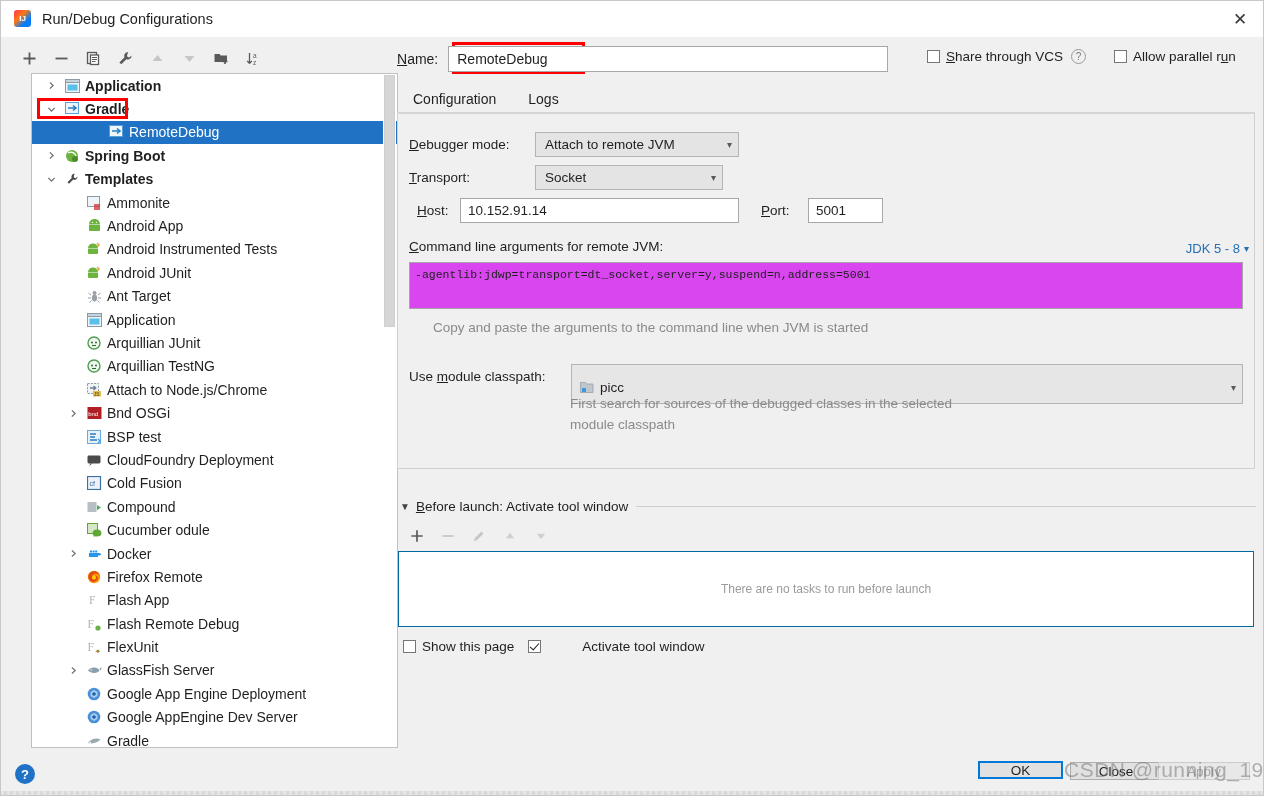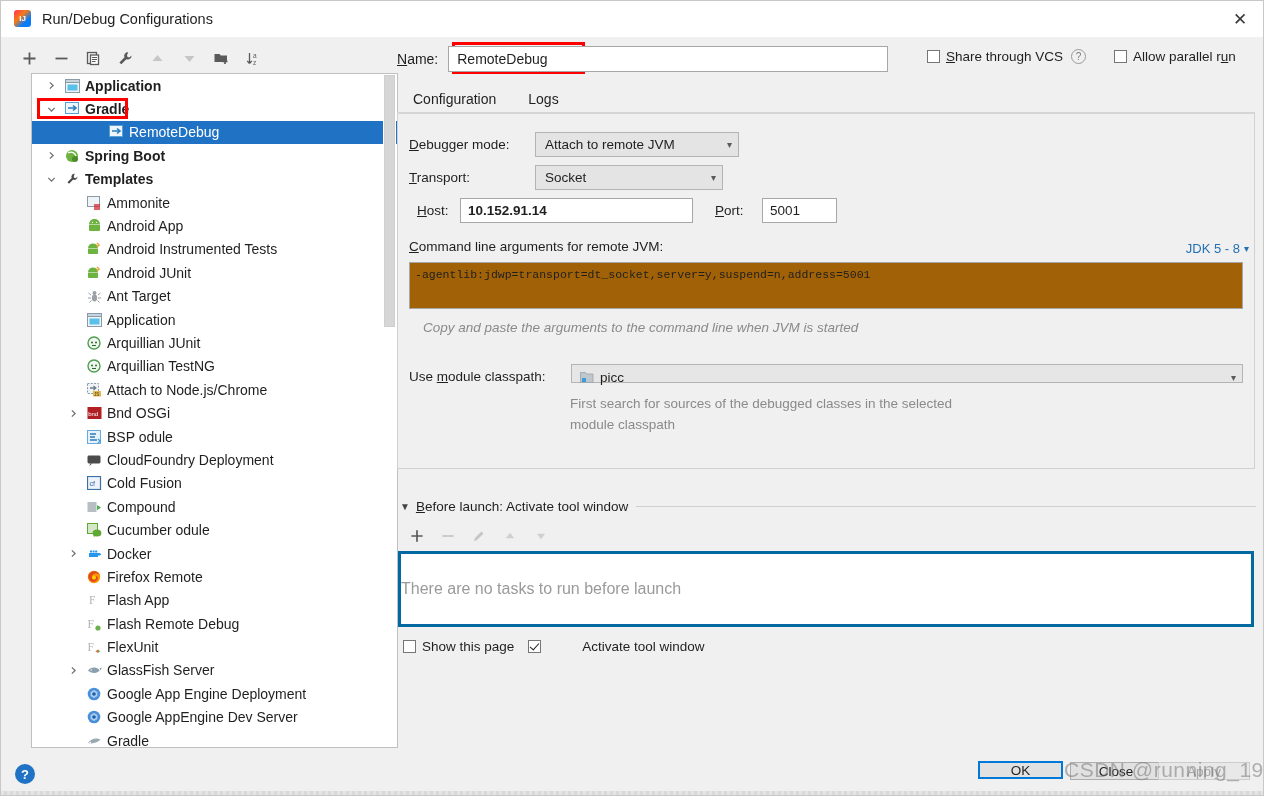--- a/index.html
+++ b/index.html
@@ -218,33 +218,33 @@
     font-size: 13.5px;
   }
   .jdklink {
     position: absolute; right: 14px; top: 240px;
     color: #2470b3; font-size: 13px;
     display: flex; align-items: center;
   }
   .argbox {
     position: absolute; left: 408px; top: 261px;
     width: 834px; height: 47px;
-    background: #a16207; border: 1px solid #a7a7a7;
+    background: #d946ef; border: 1px solid #a7a7a7;
     padding: 5px 5px 0 5px;
     font-family: "Liberation Mono", monospace;
     font-size: 11.5px;
     color: #1f1f1f;
     overflow: hidden;
     white-space: nowrap;
   }
   .hint { color: #8a8a8a; font-size: 13.5px; }
 
   .modcombo {
     position: absolute; left: 570px; top: 363px;
-    width: 672px; height: 19px;
+    width: 672px; height: 40px;
     border: 1px solid #b4b4b4; background: #e6e6e6;
     display: flex; align-items: center;
     padding: 7px 6px 0 8px;
     font-size: 13.5px;
     justify-content: space-between;
   }
   .modicon {
     width: 14px; height: 13px; margin-right: 6px; flex: none;
     position: relative;
   }
@@ -258,23 +258,23 @@
   .blhead .cap { font-size: 13.5px; margin: 0 8px 0 6px; white-space: nowrap; }
   .blhead .rule { flex: 1; height: 1px; background: #cfcfcf; }
   .bltool {
     position: absolute; left: 400px; top: 522px;
     height: 26px; display: flex; align-items: center;
   }
   .bltool .tbbtn { width: 31px; height: 24px; }
   .blbox {
     position: absolute; left: 397px; top: 550px;
     width: 856px; height: 76px;
-    background: #ffffff; border: 3px solid #0369a1;
-    display: flex; align-items: center; justify-content: flex-start;
-    color: #9a9a9a; font-size: 16px;
+    background: #ffffff; border: 1px solid #0369a1;
+    display: flex; align-items: center; justify-content: center;
+    color: #9a9a9a; font-size: 12px;
   }
   .blchk {
     position: absolute; left: 402px; top: 638px;
     display: flex; align-items: center; font-size: 13.5px; justify-content: center;
   }
 
   
   .btn {
     height: 18px;
     border: 1px solid #adadad;
@@ -552,21 +552,21 @@
         </div>
         <div class="trow indent-1">
           <span class="twist"></span>
           <span class="ticon">
             <svg width="15" height="14" viewBox="0 0 15 14">
               <rect x="0.5" y="0.5" width="13" height="13" fill="#e5f2fb" stroke="#6aa9dd"></rect>
               <path d="M3 4h6M3 7h5M3 10h7" stroke="#2f7cba" stroke-width="1.3"></path>
               <path d="M11 9l2.2 2-2.2 2" stroke="#3c9ade" stroke-width="1.2" fill="none"></path>
             </svg>
           </span>
-          <span class="tlabel">BSP odule</span>
+          <span class="tlabel">BSP test</span>
         </div>
         <div class="trow indent-1">
           <span class="twist"></span>
           <span class="ticon">
             <svg width="15" height="14" viewBox="0 0 15 14">
               <rect x="0.5" y="2.5" width="13" height="8" rx="1.4" fill="#4b4b4b"></rect>
               <path d="M3.5 10.5L2 13l3.5-2.5z" fill="#4b4b4b"></path>
             </svg>
           </span>
           <span class="tlabel">CloudFoundry Deployment</span>
@@ -750,40 +750,40 @@
   <div class="fldrow" style="left:408px; top:164px;">
     <span class="fldlabel" style="width:126px;"><span class="u">T</span>ransport:</span>
     <span class="combo" style="width:188px;">
       <span class="cv">Socket</span>
       <span class="chev">▾</span>
     </span>
   </div>
 
   <div class="fldrow" style="left:416px; top:197px;">
     <span class="fldlabel" style="width:43px;"><span class="u">H</span>ost:</span>
-    <span class="textin" style="width:233px;font-weight:bold;">
+    <span class="textin" style="width:279px;">
       <span>10.152.91.14</span>
     </span>
     <span class="fldlabel" style="width:47px; margin-left:22px;"><span class="u">P</span>ort:</span>
     <span class="textin" style="width:75px;">
       <span>5001</span>
     </span>
   </div>
 
   <div class="fldrow" style="left:408px; top:238px;">
     <span class="fldlabel"><span class="u">C</span>ommand line arguments for remote JVM:</span>
   </div>
   <div class="jdklink">
     <span>JDK 5 - 8</span>
     <span class="chev" style="color:#2470b3; margin-left:4px;">▾</span>
   </div>
   <div class="argbox">
     <span>-agentlib:jdwp=transport=dt_socket,server=y,suspend=n,address=5001</span>
   </div>
-  <div class="fldrow" style="left:422px; top:319px;font-style:italic;">
+  <div class="fldrow" style="left:432px; top:319px;">
     <span class="hint">Copy and paste the arguments to the command line when JVM is started</span>
   </div>
 
   <div class="fldrow" style="left:408px; top:363px; height:25px;">
     <span class="fldlabel">Use <span class="u">m</span>odule classpath:</span>
   </div>
   <div class="modcombo">
     <span style="display:flex; align-items:center;">
       <span class="modicon">
         <svg width="14" height="13" viewBox="0 0 14 13">

